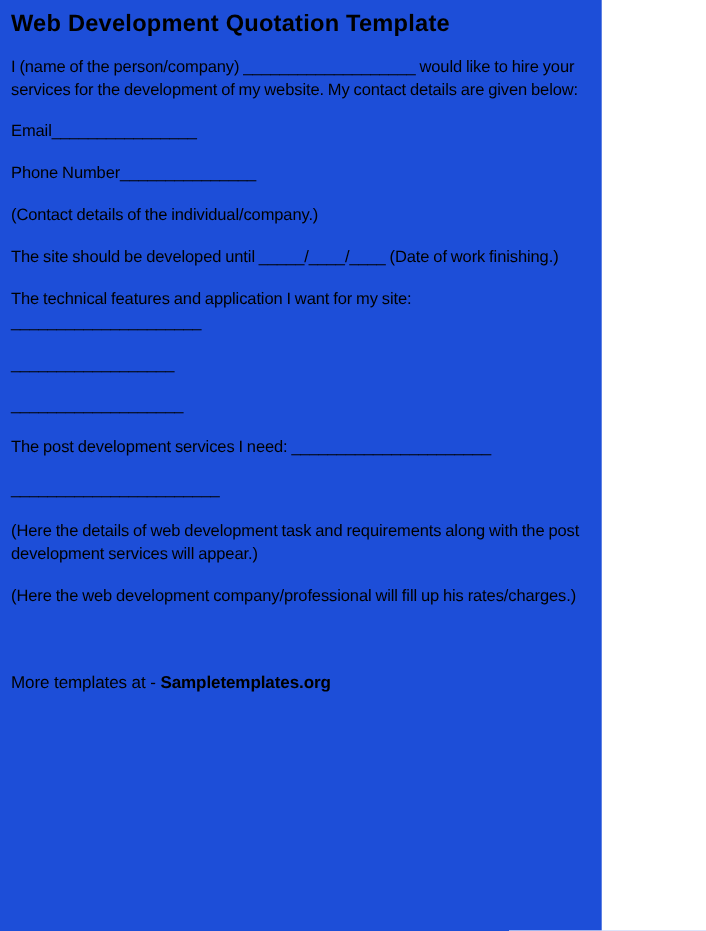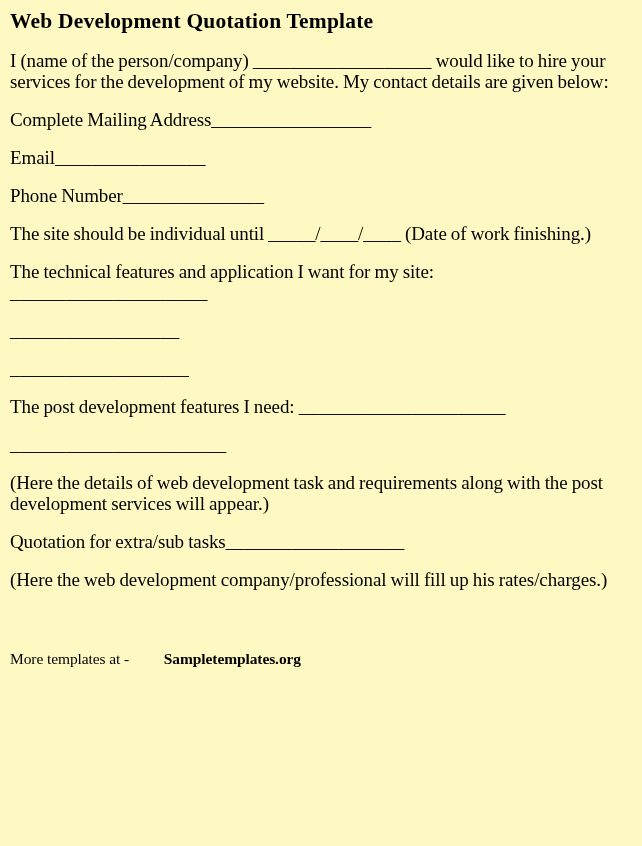--- a/index.html
+++ b/index.html
@@ -7,87 +7,85 @@
     padding: 0;
     background: #ffffff;
   }
   body {
     width: 642px;
     height: 846px;
     overflow: hidden;
   }
   .page {
     box-sizing: border-box;
-    width: 642px;
+    width: 547px;
     height: 846px;
     padding: 8px 12px 0 10px;
-    font-family: Liberation Serif, serif;
+    font-family: Liberation Sans, sans-serif;
     color: #000000;
-    background: #fef9c3;
+    background: #1d4ed8;
   }
   .doc-title {
     font-size: 21.5px;
     line-height: 26px;
     font-weight: bold;
     letter-spacing: 0.2px;
     margin: 0 0 16px 0;
   }
   .para {
-    font-size: 19px;
+    font-size: 15px;
     line-height: 21px;
     letter-spacing: -0.1px;
     margin: 0 0 17px 0;
     word-spacing: -0.5px;
   }
   .footer {
     margin-top: 58px;
     font-size: 15.5px;
     line-height: 21px;
     letter-spacing: -0.1px;
   }
   .footer .brand {
     font-weight: bold;
-    margin-left: 31px;
   }
 </style>
 </head>
 <body>
 
 <div class="page">
 
   <h1 class="doc-title">Web Development Quotation Template</h1>
 
   <p class="para">I (name of the person/company) ___________________ would like to hire your services for the development of my website. My contact details are given below:</p>
 
-  <p class="para">Complete Mailing Address_________________</p>
 
   <p class="para">Email________________</p>
 
   <p class="para">Phone Number_______________</p>
 
+  <p class="para">(Contact details of the individual/company.)</p>
 
 
 
-  <p class="para">The site should be individual until _____/____/____ (Date of work finishing.)</p>
+  <p class="para">The site should be developed until _____/____/____ (Date of work finishing.)</p>
 
   <p class="para">The technical features and application I want for my site: _____________________</p>
 
   <p class="para">__________________</p>
 
   <p class="para">___________________</p>
 
-  <p class="para">The post development features I need: ______________________</p>
+  <p class="para">The post development services I need: ______________________</p>
 
   <p class="para">_______________________</p>
 
 
   <p class="para">(Here the details of web development task and requirements along with the post development services will appear.)</p>
 
 
-  <p class="para">Quotation for extra/sub tasks___________________</p>
 
   <p class="para">(Here the web development company/professional will fill up his rates/charges.)</p>
 
   <div class="footer">
     <span>More templates at - </span><span class="brand">Sampletemplates.org</span>
   </div>
 
 </div>
 
 </body></html>

